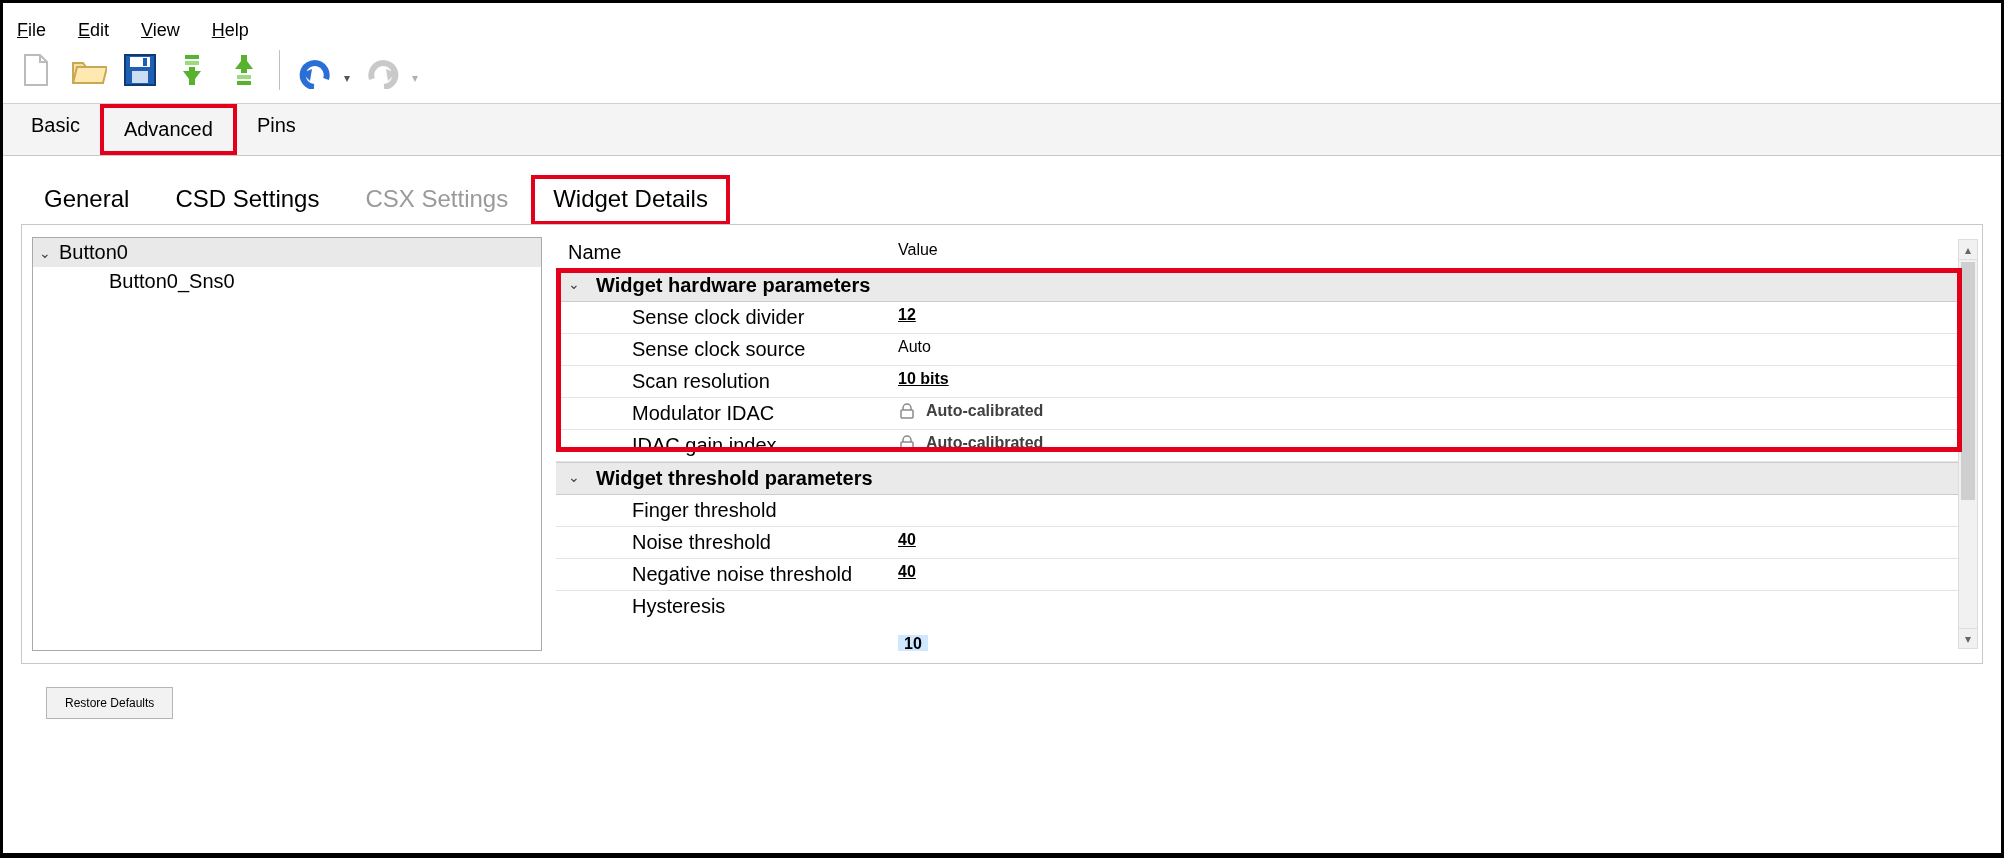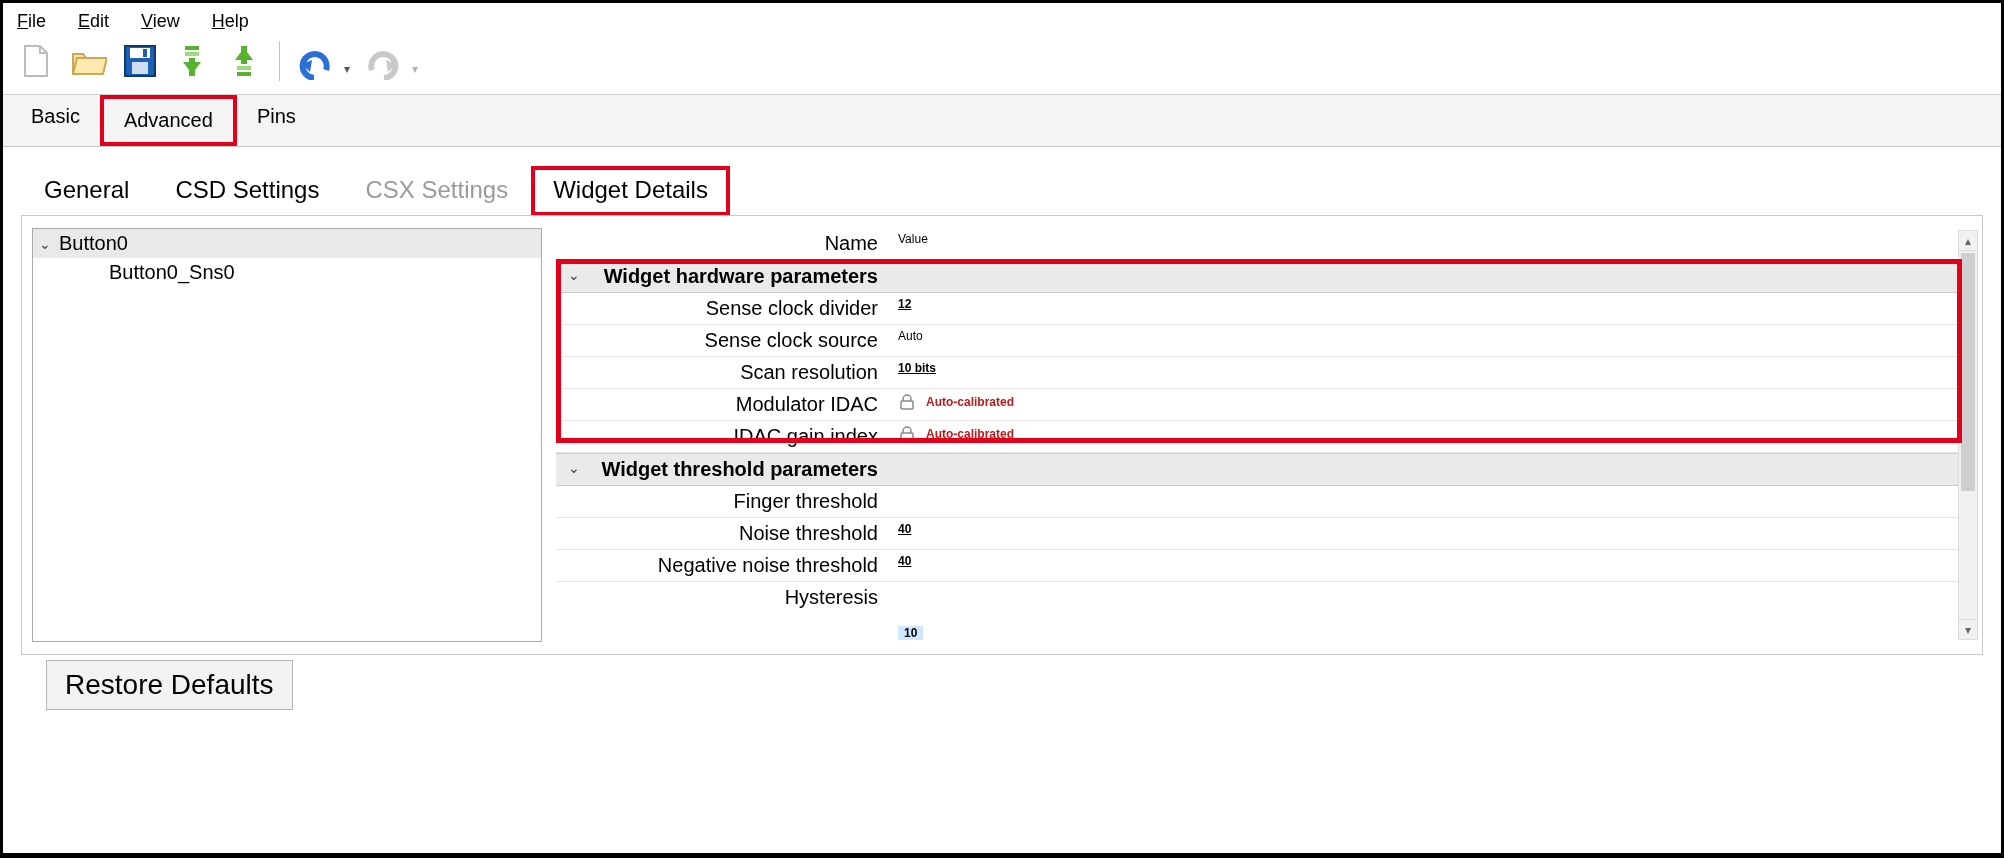--- a/index.html
+++ b/index.html
@@ -1,18 +1,18 @@
 <!DOCTYPE html>
 <html><head>
 <meta charset="utf-8">
 <style>
   * { box-sizing: border-box; }
   html, body { margin: 0; padding: 0; font-family: "Segoe UI", Tahoma, sans-serif; font-size: 18px; color: #000; background: #fff; }
   .app { width: 2004px; height: 858px; border: 3px solid #000; position: relative; background: #fff; }
-  .menubar { display: flex; gap: 32px; padding: 8px 14px 4px 14px; background: #fff; }
+  .menubar { display: flex; gap: 32px; padding: 17px 14px 4px 14px; background: #fff; }
   .menubar span { cursor: default; }
   .menubar .u { text-decoration: underline; }
   .toolbar { display: flex; align-items: center; gap: 10px; padding: 4px 12px 12px 12px; background: #fff; border-bottom: 1px solid #d0d0d0; }
   .tb-icon { width: 42px; height: 42px; display: flex; align-items: center; justify-content: center; }
   .tb-icon svg { width: 38px; height: 38px; }
   .tb-sep { width: 1px; height: 40px; background: #c0c0c0; margin: 0 4px; }
   .drop-arrow { font-size: 12px; color: #555; position: relative; top: 8px; left: -2px; }
   .outer-tabs { display: flex; align-items: flex-start; background: #f4f4f4; border-bottom: 1px solid #c8c8c8; padding-left: 8px; }
   .outer-tab { padding: 10px 20px 10px 20px; font-size: 20px; cursor: default; background: #f4f4f4; }
   .outer-tab.highlight { border: 4px solid #e2001a; }
@@ -21,33 +21,33 @@
   .inner-tab { padding: 10px 22px 10px 22px; font-size: 24px; border: 1px solid transparent; cursor: default; }
   .inner-tab.disabled { color: #9a9a9a; }
   .inner-tab.highlight { border: 4px solid #e2001a; padding: 6px 18px 6px 18px; position: relative; top: 1px; background: #fff; }
   .panel { border: 1px solid #c8c8c8; display: flex; height: 440px; position: relative; }
   .left-tree { width: 510px; border: 1px solid #aaa; margin: 12px 14px 12px 10px; display: flex; flex-direction: column; font-size: 20px; }
   .tree-row { display: flex; align-items: center; padding: 3px 6px; }
   .tree-row.selected { background: #e9e9e9; }
   .tree-chevron { width: 20px; display: inline-block; color: #444; font-size: 14px; }
   .tree-indent { width: 70px; display: inline-block; }
   .restore-btn { position: absolute; left: 24px; bottom: -56px; }
-  .restore-btn button { font-size: 28px; padding: 8px 18px; background: #f2f2f2; border: 1px solid #b5b5b5; cursor: default; }
+  .restore-btn button { font-size: 12px; padding: 8px 18px; background: #f2f2f2; border: 1px solid #b5b5b5; cursor: default; }
   .grid-wrap { flex: 1; margin: 12px 10px 12px 0; display: flex; flex-direction: column; position: relative; }
   .grid-header { display: flex; border-bottom: 1px solid #ccc; }
   .grid { flex: 1; overflow: hidden; }
-  .col-name { width: 330px; padding: 4px 8px 4px 12px; font-size: 20px; text-align: right; }
-  .col-value { flex: 1; padding: 4px 8px 4px 12px; font-size: 12px; }
+  .col-name { width: 330px; padding: 4px 8px 4px 12px; font-size: 20px; }
+  .col-value { flex: 1; padding: 4px 8px 4px 12px; font-size: 16px; }
   .grid-row { display: flex; border-bottom: 1px solid #e4e4e4; position: relative; }
   .grid-row .col-name { padding-left: 76px; }
   .grid-row.group { background: #eaeaea; border-top: 1px solid #ccc; border-bottom: 1px solid #ccc; }
   .grid-row.group .col-name { font-weight: bold; padding-left: 40px; }
   .grid-row.group .chev { position: absolute; left: 12px; top: 6px; font-size: 14px; color: #444; }
   .bold { font-weight: bold; text-decoration: underline; }
-  .locked { color: #b91c1c; font-weight: bold; display: inline-flex; align-items: center; gap: 10px; }
+  .locked { color: #404040; font-weight: bold; display: inline-flex; align-items: center; gap: 10px; }
   .lock-icon { display: inline-block; width: 18px; height: 18px; }
   .lock-icon svg { width: 18px; height: 18px; }
   .editing { background: #cfe7ff; display: inline-block; padding: 0 6px; margin-top: 40px; }
   .hw-highlight { position: absolute; border: 5px solid #e2001a; pointer-events: none; left: 0; right: 10px; top: 31px; height: 184px; z-index: 5; }
   .scrollbar { position: absolute; right: -6px; top: 2px; bottom: 2px; width: 20px; background: #f1f1f1; border: 1px solid #ddd; }
   .scroll-up, .scroll-down { position: absolute; left: 0; right: 0; height: 20px; display: flex; align-items: center; justify-content: center; color: #666; font-size: 12px; }
   .scroll-up { top: 0; border-bottom: 1px solid #ddd; }
   .scroll-down { bottom: 0; border-top: 1px solid #ddd; }
   .scroll-thumb { position: absolute; left: 2px; right: 2px; top: 22px; height: 238px; background: #cfcfcf; }
   .hr-bottom { position: absolute; left: 0; right: 0; bottom: 0; border-top: 2px solid #000; }

